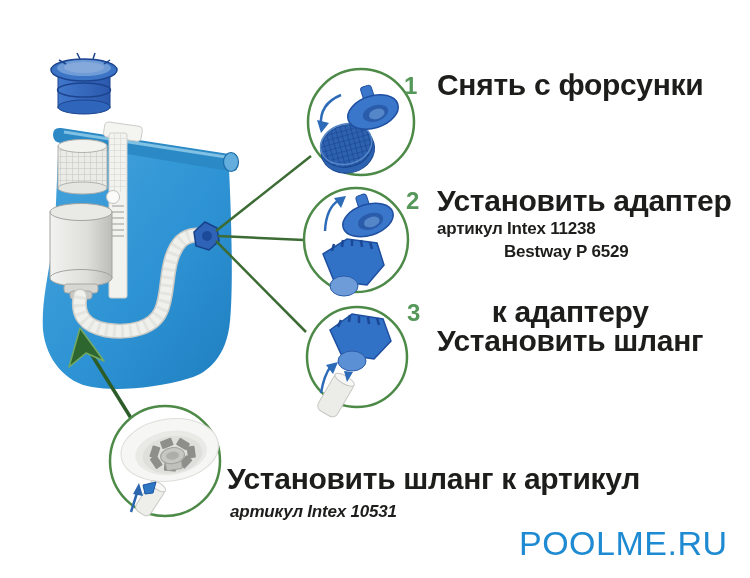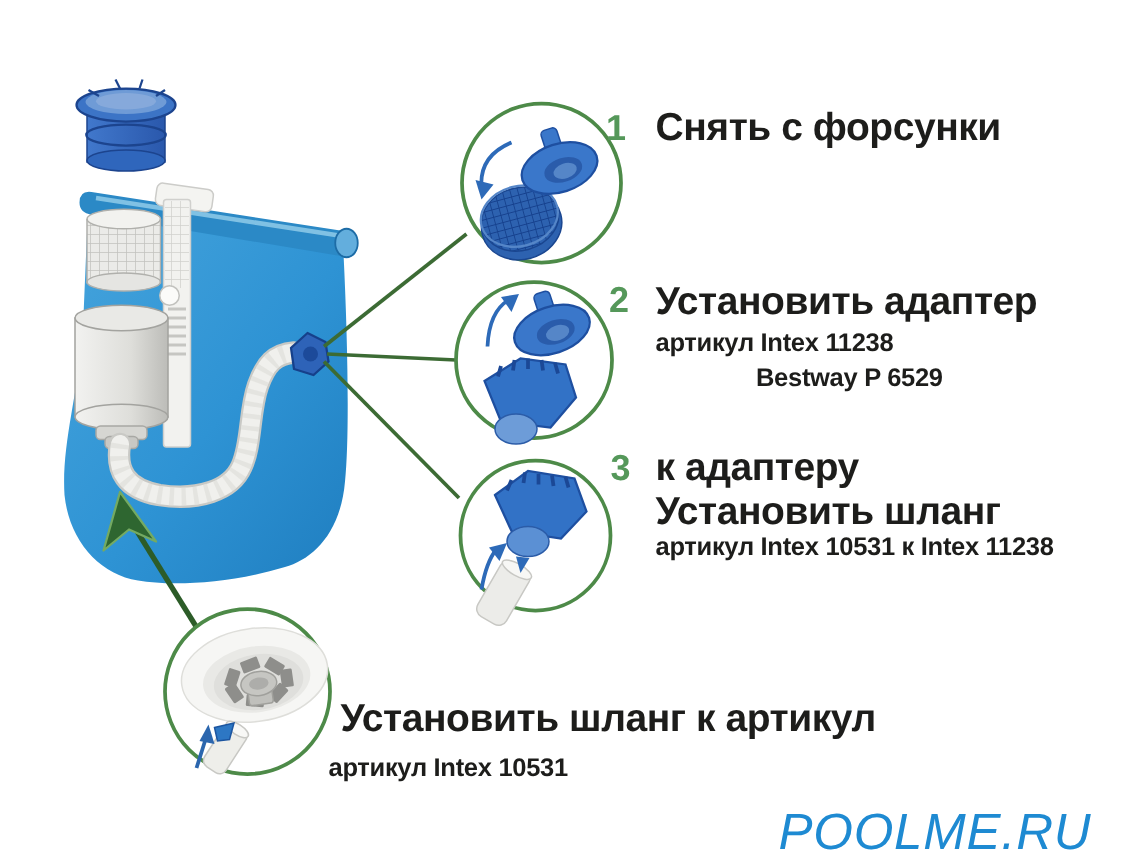--- a/index.html
+++ b/index.html
@@ -3,21 +3,21 @@
 <meta charset="utf-8">
 <style>
   html,body{margin:0;padding:0;background:#ffffff;}
   #stage{
     position:relative;width:750px;height:578px;background:#ffffff;overflow:hidden;
     font-family:"Liberation Sans",sans-serif;
   }
   #diagram-svg{position:absolute;left:0;top:0;}
   .txt{position:absolute;white-space:nowrap;color:#1d1d1b;}
   .step-num{font-weight:bold;font-size:24px;color:#55985a;}
-  .step-title{font-weight:bold;font-size:26px;line-height:29px;letter-spacing:-0.3px;}
+  .step-title{font-weight:bold;font-size:30px;line-height:29px;letter-spacing:-0.3px;text-align:center;}
   .article{font-weight:bold;font-size:17px;letter-spacing:-0.2px;}
   .watermark{font-size:34px;font-weight:400;color:#1e8ad2;letter-spacing:0.5px;}
 </style>
 </head>
 <body>
 
 <div id="stage">
 
   <svg id="diagram-svg" width="750" height="578" viewBox="0 0 750 578">
     <defs>
@@ -228,20 +228,19 @@
   <div class="txt step-num" style="left:406px;top:187px;">2</div>
   <div class="txt step-title" style="left:437px;top:186px;">Установить адаптер</div>
   <div class="txt article" style="left:437px;top:219px;">артикул Intex 11238</div>
   <div class="txt article" style="left:504px;top:242px;">Bestway P 6529</div>
 
   <div class="txt step-num" style="left:407px;top:299px;">3</div>
   <div class="txt step-title" style="left:437px;top:297px;">
     <div>к адаптеру</div>
     <div>Установить шланг</div>
   </div>
-  <div class="txt article" style="left:437px;top:355px;">артикул Intex 10531 к Intex 11238</div>
 
   <div class="txt step-title" style="left:227px;top:464px;">Установить шланг к артикул</div>
-  <div class="txt article" style="left:219px;top:502px;">артикул Intex 10531</div>
-
-  <div class="txt watermark" style="left:519px;top:536px;font-style:italic;">POOLME.RU</div>
+  <div class="txt article" style="left:230px;top:502px;font-style:italic;">артикул Intex 10531</div>
+
+  <div class="txt watermark" style="left:519px;top:524px;">POOLME.RU</div>
 
 </div>
 
 </body></html>

